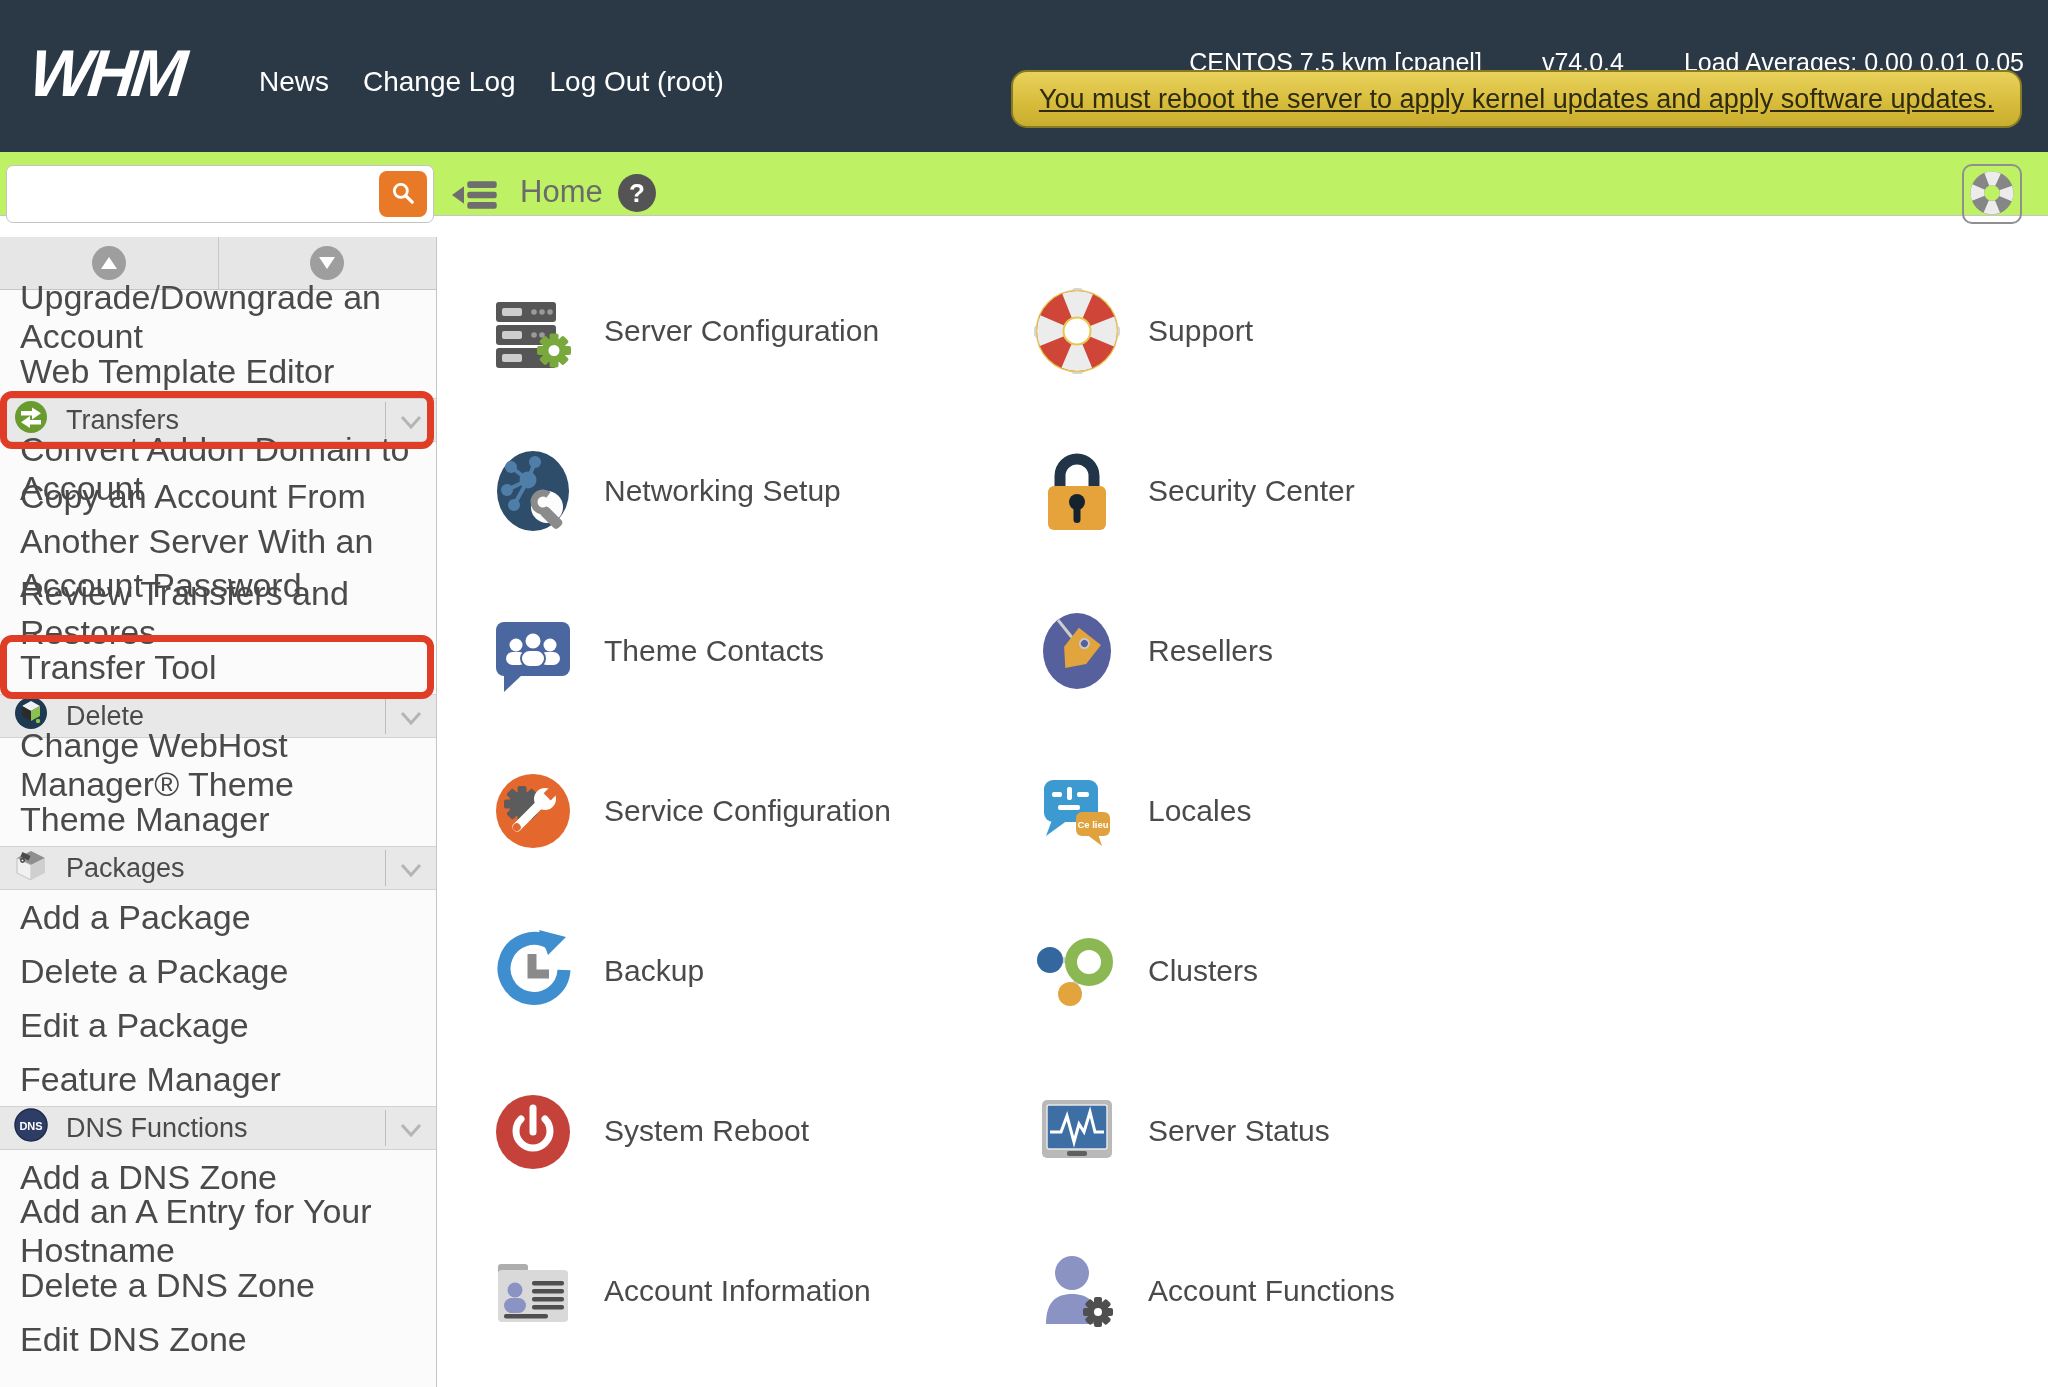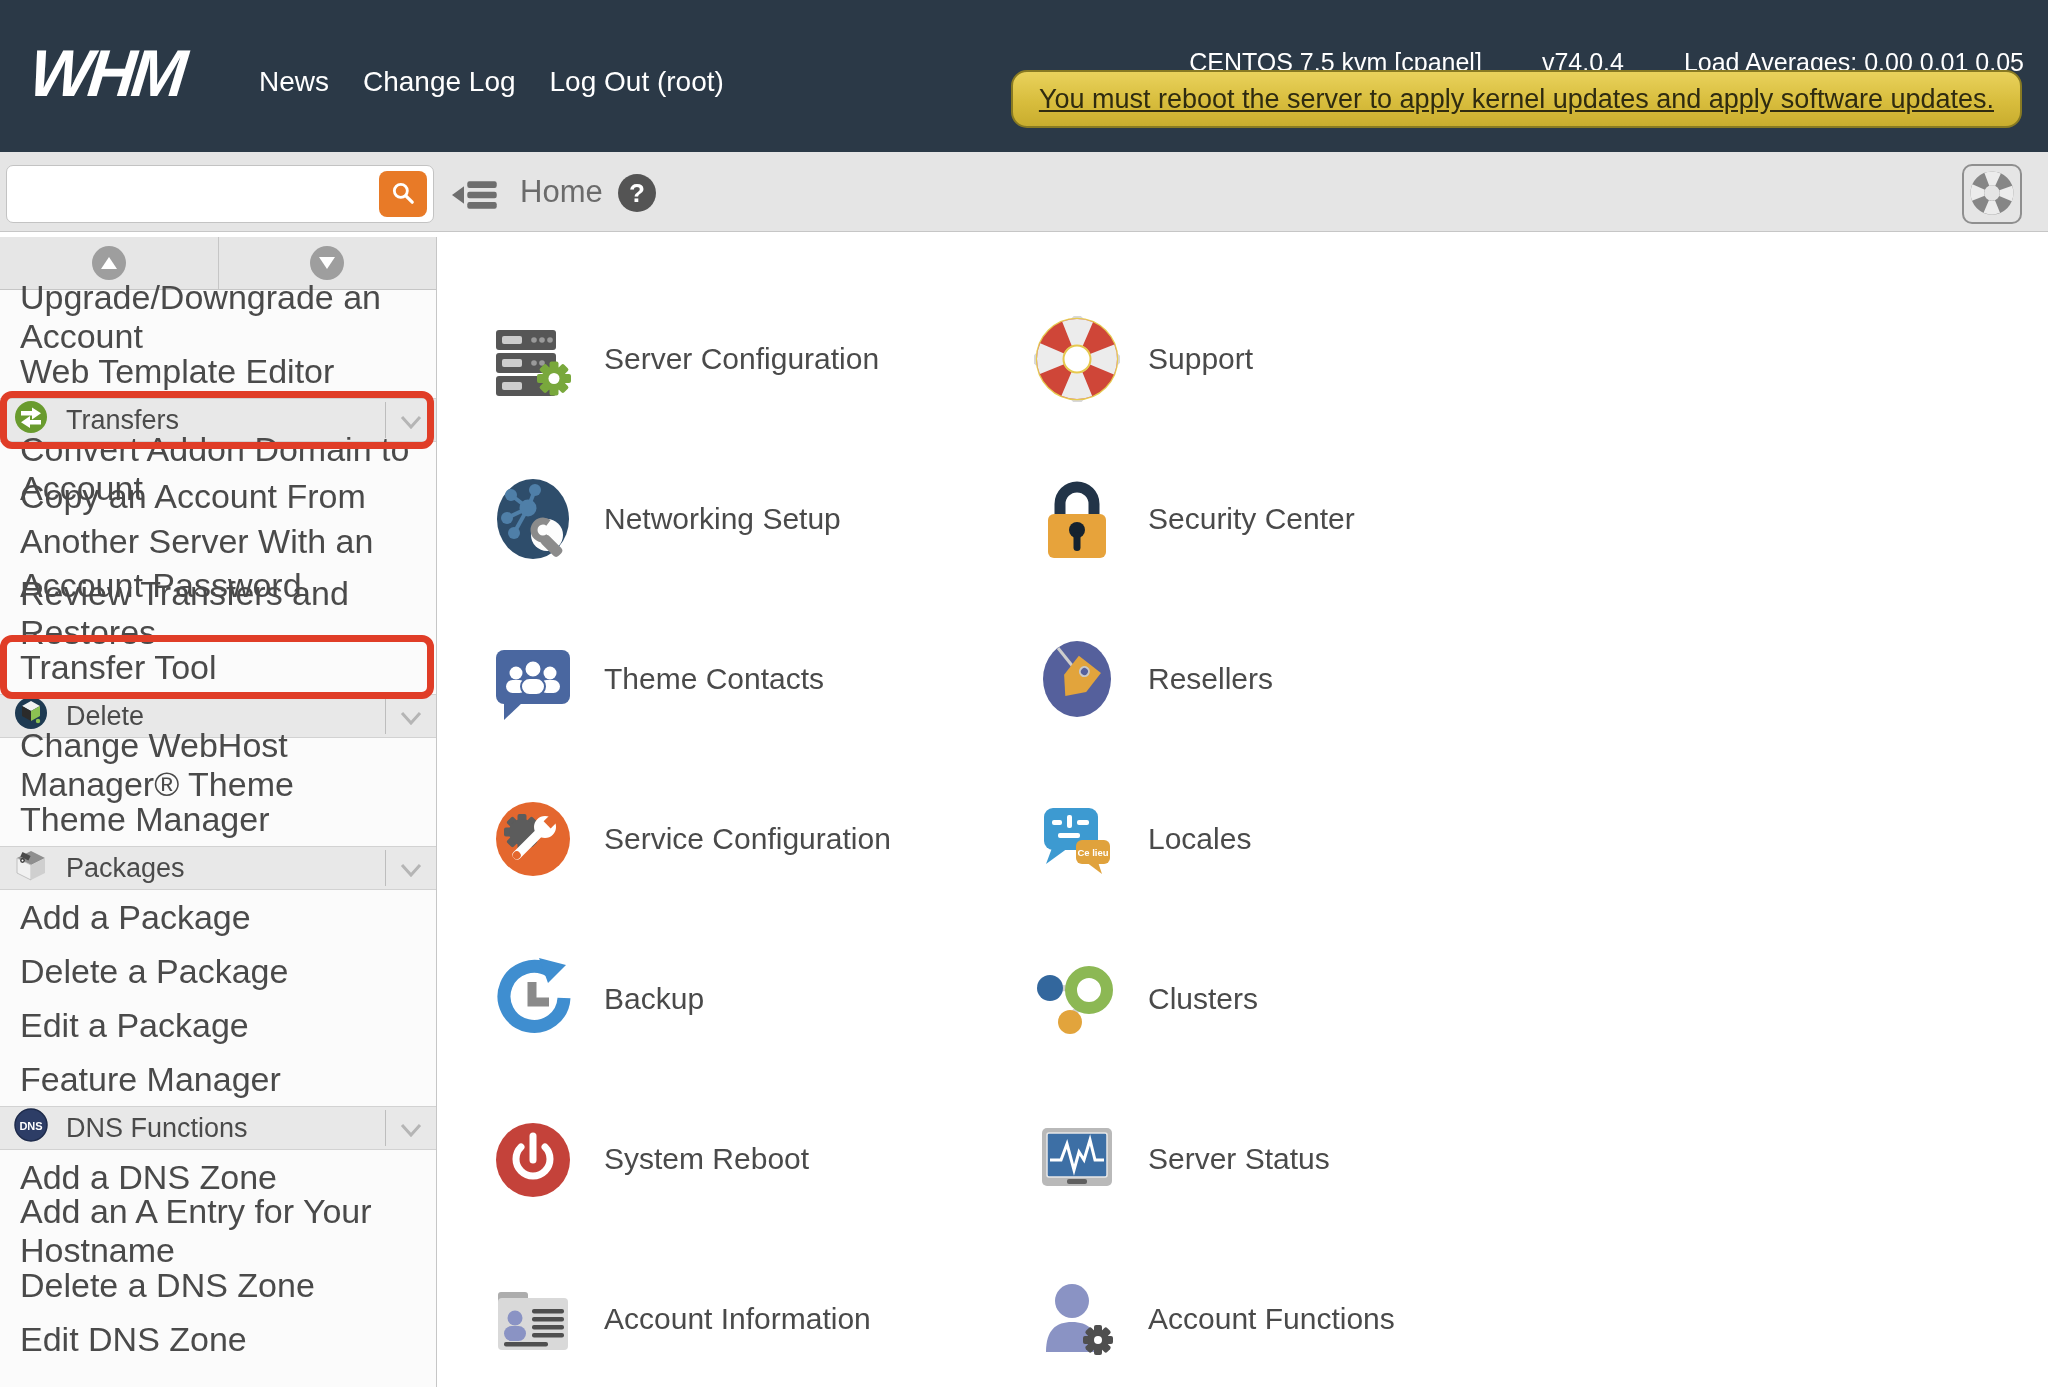--- a/index.html
+++ b/index.html
@@ -16,22 +16,22 @@
   .topnav .navitem { color:#fff; font-size:28px; cursor:pointer; }
   .sysinfo { position:absolute; top:12px; right:24px; color:#fff; font-size:25px;
     display:flex; gap:60px;margin-top:36px; }
   .alert-banner { position:absolute; top:70px; right:26px; height:58px;
     display:flex; align-items:center; padding:0 26px;
     background:linear-gradient(180deg,#e9d25c 0%, #d8bd3d 55%, #c9ad2e 100%);
     border:2px solid #887a22; border-radius:16px; cursor:pointer; }
   .alert-banner span { color:#2f2b10; font-size:27px; text-decoration:underline; white-space:nowrap; }
 
   
-  .headerstrip { position:absolute; left:0; top:152px; width:2048px; height:80px;
-    background:#e5e5e5; border-bottom:1px solid #c6c6c6; }
+  .headerstrip { position:absolute; left:0; top:152px; width:2048px; height:64px;
+    background:#bef264; border-bottom:1px solid #c6c6c6; }
   .searchwrap { position:absolute; left:6px; top:13px; width:428px; height:58px;
     background:#fff; border:1px solid #c3c3c3; border-radius:7px; display:flex; align-items:center; }
   .searchwrap input { flex:1; border:none; outline:none; font-size:26px; padding:0 14px;
     background:transparent; font-family:"Liberation Sans",sans-serif; color:#444; }
   .searchbtn { width:48px; height:46px; margin-right:6px; background:#e87a27;
     border:none; border-radius:8px; display:flex; align-items:center; justify-content:center; cursor:pointer; }
   .collapse-ic { position:absolute; left:452px; top:24px; cursor:pointer; }
   .home-label { position:absolute; left:520px; top:22px; font-size:31px; color:#6b6b6b; cursor:pointer; }
   .help-ic { position:absolute; left:618px; top:22px; width:38px; height:38px; border-radius:50%;
     background:#545454; color:#fff; font-size:26px; font-weight:bold;
@@ -55,21 +55,21 @@
     border-bottom:1px solid #d2d2d2; display:flex; align-items:center;
     padding:0 14px; font-size:27px; color:#4a4a4a; cursor:pointer; position:relative; }
   .side-section .seclabel { margin-left:18px; flex:1; }
   .sec-div { width:1px; height:36px; background:#bdbdbd; margin-right:14px; }
   .hl::after { content:""; position:absolute; left:0; right:2px; top:-8px; bottom:-8px;
     border:7px solid #e03d27; border-radius:12px; pointer-events:none; z-index:5; }
   .hl2::after { content:""; position:absolute; left:0; right:2px; top:-5px; bottom:-5px;
     border:7px solid #e03d27; border-radius:12px; pointer-events:none; z-index:5; }
 
   
-  .main { position:absolute; left:438px; top:238px; width:1610px; height:958px; background:#fff;margin-top:28px; }
+  .main { position:absolute; left:438px; top:238px; width:1610px; height:958px; background:#fff; }
   .tilerow { position:absolute; left:0; width:1610px; height:160px; }
   .tile { position:absolute; top:0; height:160px; display:flex; align-items:center; gap:28px; cursor:pointer; }
   .tile.c1 { left:52px; }
   .tile.c2 { left:596px; }
   .tile .ticon { width:86px; height:86px; flex:0 0 86px; }
   .tile .tlabel { font-size:30px; color:#4a4a4a; white-space:nowrap; }
 </style>
 </head>
 <body>
 

